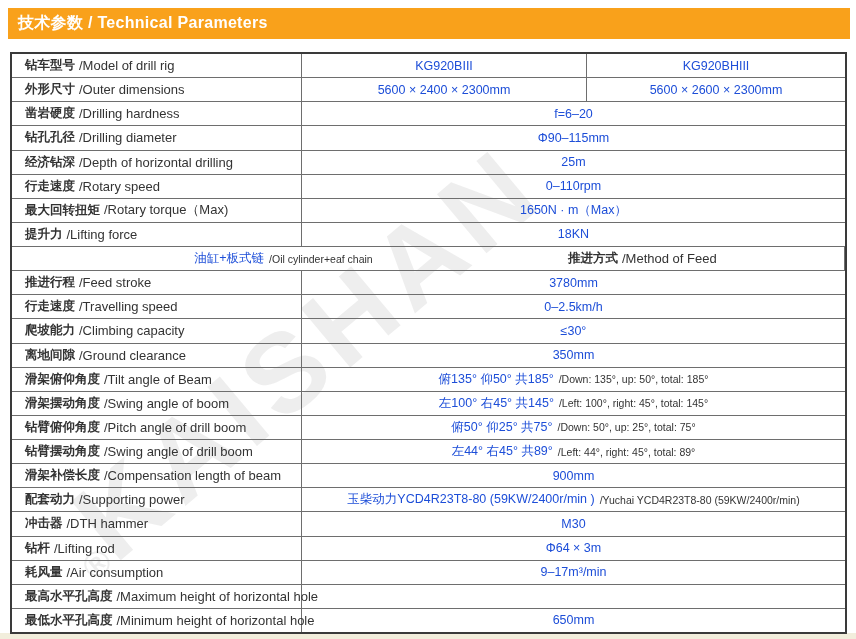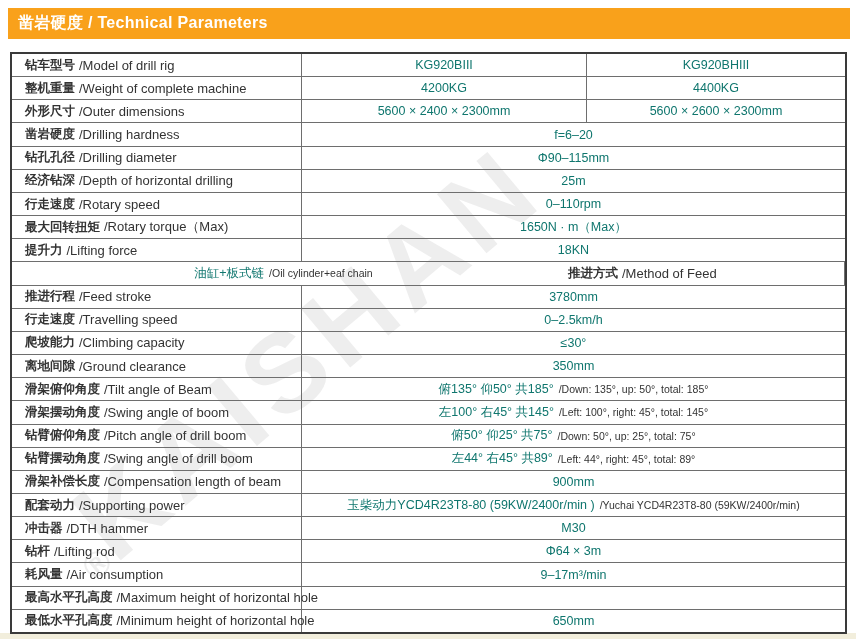--- a/index.html
+++ b/index.html
@@ -36,59 +36,47 @@
   .t-row:first-child { border-top:none;text-align:center; }
   .cell { box-sizing:border-box; display:flex; align-items:center; min-width:0; }
   .cell-label {
     width:290px; flex:none; border-right:1px solid #6e6e6e;
     padding-left:13px; gap:4px;
   }
   .lz { font-size:12.5px; font-weight:700; color:#333; white-space:nowrap; }
   .le { font-size:13px; color:#333; white-space:nowrap; }
   .cell-value { flex:1 1 0; justify-content:center; gap:5px; }
   .cell-v1 { width:285px; flex:none; border-right:1px solid #6e6e6e; justify-content:center; }
-  .vmain { font-size:12.5px; color:#0f766e; white-space:nowrap; }
+  .vmain { font-size:12.5px; color:#1d4ed8; white-space:nowrap; }
   .vsub { font-size:10.5px; color:#333; white-space:nowrap; }
 </style>
 </head>
 <body>
 
 <div class="watermark"><span class="reg">®</span><span>KAISHAN</span></div>
 
 <div class="header-bar">
-  <span class="header-title">凿岩硬度 / Technical Parameters</span>
+  <span class="header-title">技术参数 / Technical Parameters</span>
 </div>
 
 <div class="param-table">
     <div class="t-row">
       <div class="cell cell-label">
         <div class="lz">钻车型号</div>
         <div class="le">/Model of drill rig</div>
       </div>
       <div class="cell cell-value cell-v1">
         <div class="vmain">KG920BIII</div>
       </div>
       <div class="cell cell-value">
         <div class="vmain">KG920BHIII</div>
       </div>
     </div>
     <div class="t-row">
       <div class="cell cell-label">
-        <div class="lz">整机重量</div>
-        <div class="le">/Weight of complete machine</div>
-      </div>
-      <div class="cell cell-value cell-v1">
-        <div class="vmain">4200KG</div>
-      </div>
-      <div class="cell cell-value">
-        <div class="vmain">4400KG</div>
-      </div>
-    </div>
-    <div class="t-row">
-      <div class="cell cell-label">
         <div class="lz">外形尺寸</div>
         <div class="le">/Outer dimensions</div>
       </div>
       <div class="cell cell-value cell-v1">
         <div class="vmain">5600 × 2400 × 2300mm</div>
       </div>
       <div class="cell cell-value">
         <div class="vmain">5600 × 2600 × 2300mm</div>
       </div>
     </div>

